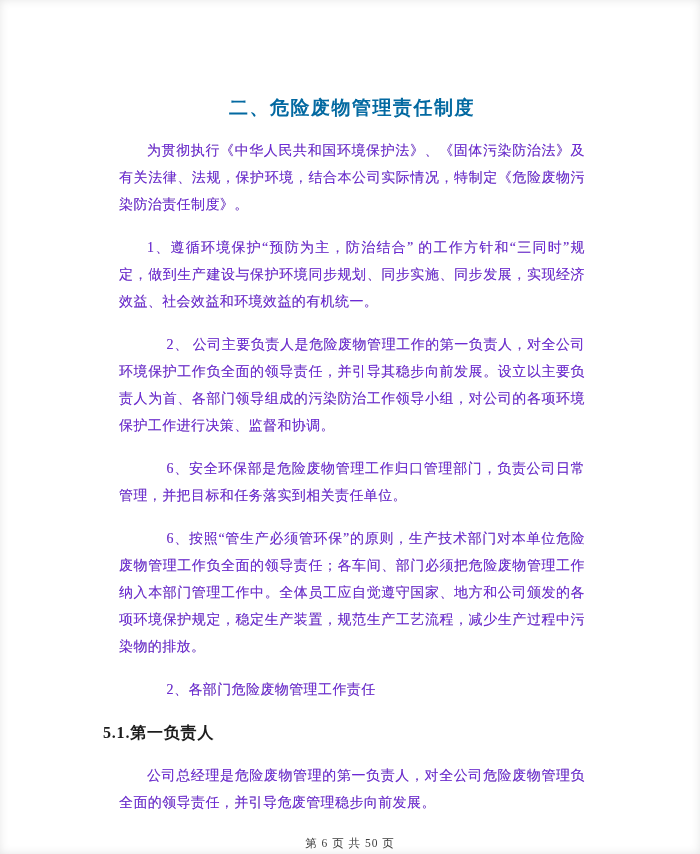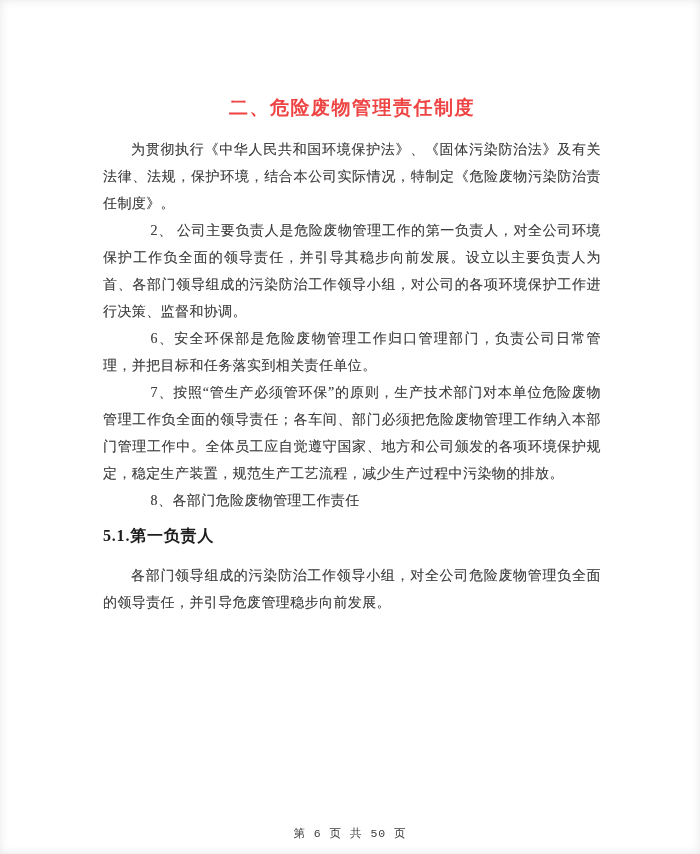--- a/index.html
+++ b/index.html
@@ -23,81 +23,81 @@
   .content {
     position: absolute;
     left: 103px;
     top: 0;
     width: 498px;
     color: #303030;
   }
   .doc-title {
     font-size: 19px;
     font-weight: bold;
-    color: #ef4444;
+    color: #0369a1;
     text-align: center;
     line-height: 26px;
     letter-spacing: 1.5px;
     margin: 95px 0 15px 0;
   }
   .para {
-    margin: 0;
+    margin: 16px;
     font-size: 14px;
     line-height: 27px;
     text-align: justify;
     letter-spacing: 0.4px;
-    color: #404040;
+    color: #6d28d9;
     text-shadow: 0 0 0.5px rgba(70,70,70,0.45);
   }
   .indent-2 { text-indent: 2em; }
   .indent-3 { text-indent: 3.4em; }
   .section-heading {
     font-size: 16px;
     font-weight: bold;
     color: #1c1c1c;
     line-height: 27px;
     letter-spacing: 0.8px;
     margin: 8px 0 13px 0;
   }
   .section-heading.tight {
     margin-top: 0;
   }
   .page-footer {
     position: absolute;
-    bottom: 13px;
+    bottom: 3px;
     left: 0;
     width: 700px;
     text-align: center;
     font-size: 11.5px;
     color: #3d3d3d;
     letter-spacing: 1px;
-    font-family: Liberation Mono, monospace;
   }
 </style>
 </head>
 <body>
 
 <div class="page">
   <div class="content">
 
     <h1 class="doc-title">二、危险废物管理责任制度</h1>
 
     <p class="para indent-2">为贯彻执行《中华人民共和国环境保护法》、《固体污染防治法》及有关法律、法规，保护环境，结合本公司实际情况，特制定《危险废物污染防治责任制度》。</p>
 
+    <p class="para indent-2">1、遵循环境保护“预防为主，防治结合” 的工作方针和“三同时”规定，做到生产建设与保护环境同步规划、同步实施、同步发展，实现经济效益、社会效益和环境效益的有机统一。</p>
 
     <p class="para indent-3">2、 公司主要负责人是危险废物管理工作的第一负责人，对全公司环境保护工作负全面的领导责任，并引导其稳步向前发展。设立以主要负责人为首、各部门领导组成的污染防治工作领导小组，对公司的各项环境保护工作进行决策、监督和协调。</p>
 
     <p class="para indent-3">6、安全环保部是危险废物管理工作归口管理部门，负责公司日常管理，并把目标和任务落实到相关责任单位。</p>
 
-    <p class="para indent-3">7、按照“管生产必须管环保”的原则，生产技术部门对本单位危险废物管理工作负全面的领导责任；各车间、部门必须把危险废物管理工作纳入本部门管理工作中。全体员工应自觉遵守国家、地方和公司颁发的各项环境保护规定，稳定生产装置，规范生产工艺流程，减少生产过程中污染物的排放。</p>
+    <p class="para indent-3">6、按照“管生产必须管环保”的原则，生产技术部门对本单位危险废物管理工作负全面的领导责任；各车间、部门必须把危险废物管理工作纳入本部门管理工作中。全体员工应自觉遵守国家、地方和公司颁发的各项环境保护规定，稳定生产装置，规范生产工艺流程，减少生产过程中污染物的排放。</p>
 
-    <p class="para indent-3">8、各部门危险废物管理工作责任</p>
+    <p class="para indent-3">2、各部门危险废物管理工作责任</p>
 
     <h2 class="section-heading">5.1.第一负责人</h2>
 
-    <p class="para indent-2">各部门领导组成的污染防治工作领导小组，对全公司危险废物管理负全面的领导责任，并引导危废管理稳步向前发展。</p>
+    <p class="para indent-2">公司总经理是危险废物管理的第一负责人，对全公司危险废物管理负全面的领导责任，并引导危废管理稳步向前发展。</p>
 
 
 
   </div>
 
   <div class="page-footer">第 6 页 共 50 页</div>
 </div>
 
 </body></html>

